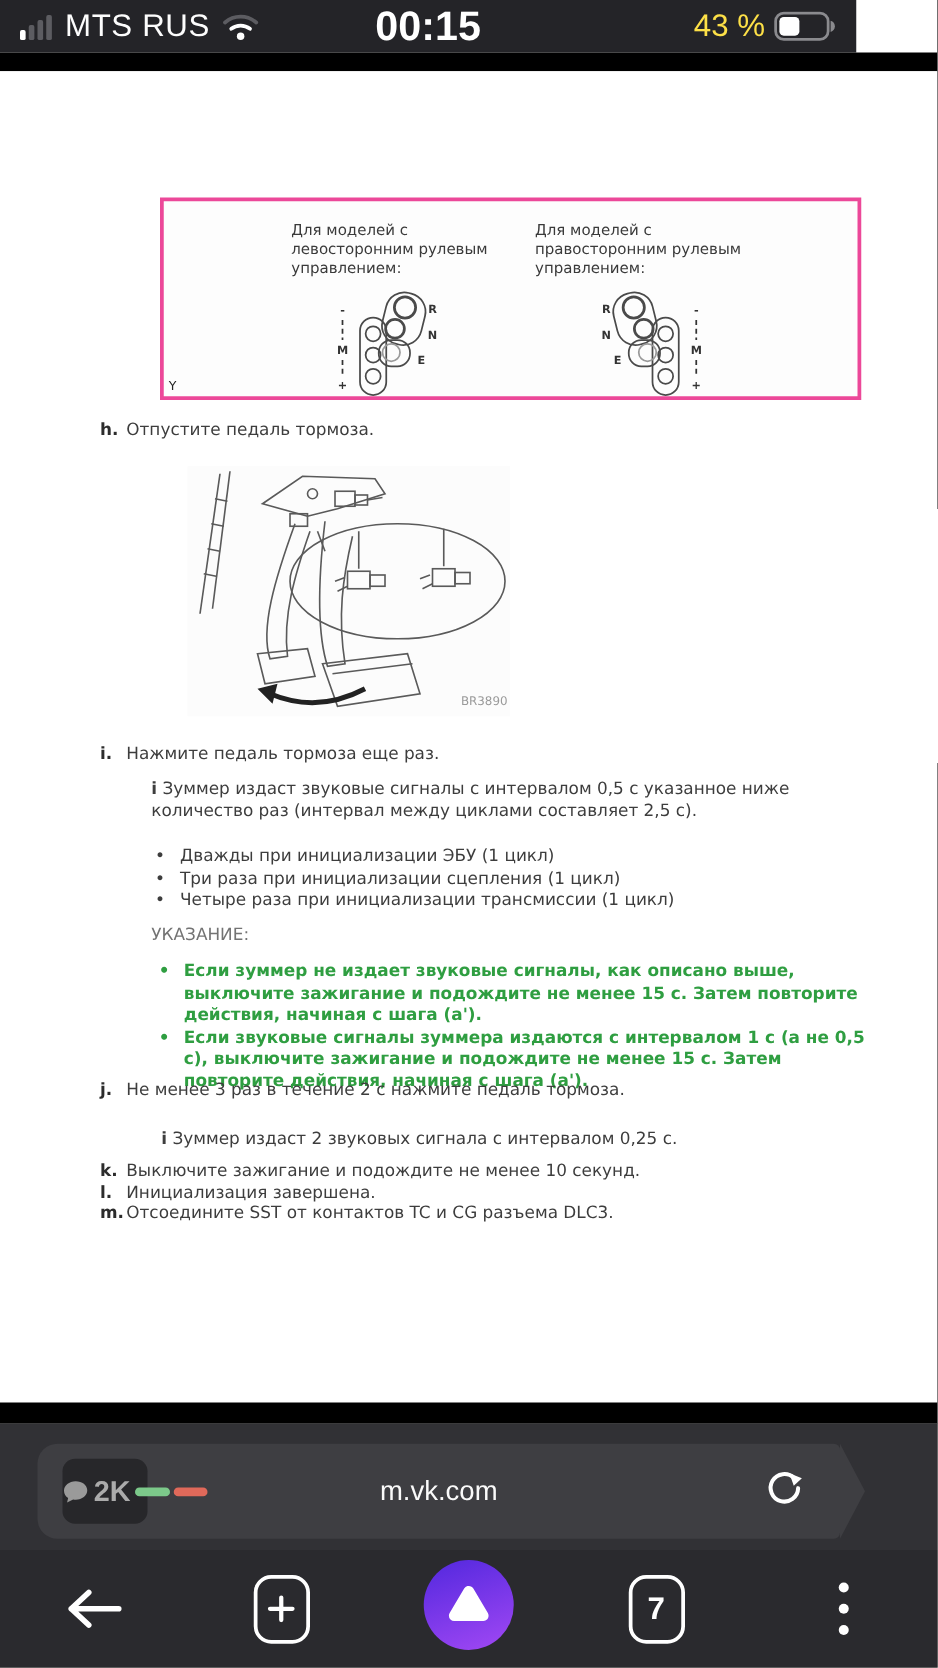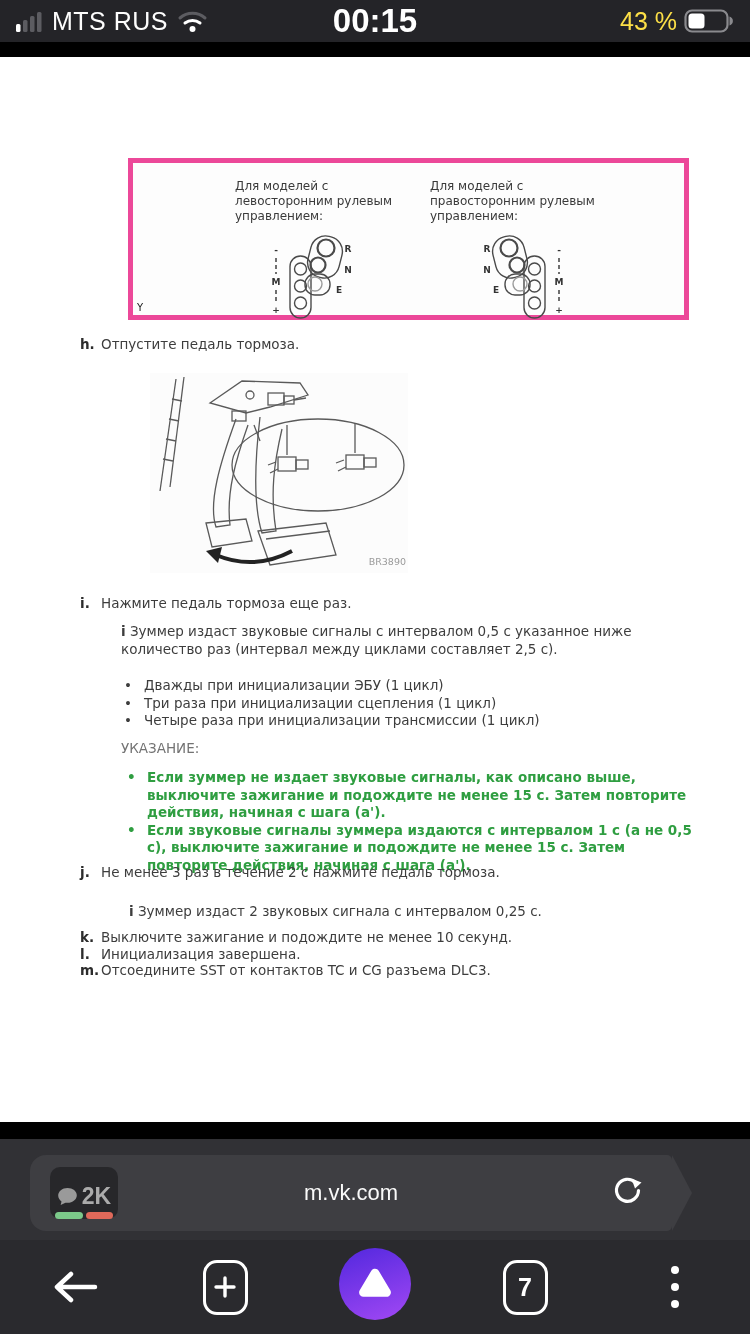--- a/index.html
+++ b/index.html
@@ -1,37 +1,37 @@
 <!DOCTYPE html>
 <html><head>
 <meta charset="utf-8">
 <style>
   html,body{margin:0;padding:0;background:#000;}
   .phone{position:relative;width:750px;height:1334px;background:#fff;overflow:hidden;
          font-family:"Liberation Sans",sans-serif;}
 
   
-  .status-bar{position:absolute;top:0;left:0;width:750px;height:42px;background:#242428;
+  .status-bar{position:absolute;top:0;left:0;width:685px;height:42px;background:#242428;
               display:flex;align-items:center;padding:0 16px;box-sizing:border-box;color:#fff;}
   .sb-left{display:flex;align-items:center;gap:9px;}
   .sb-carrier{font-size:25px;letter-spacing:.5px;color:#fdfdfd;}
   .sb-time{position:absolute;left:50%;transform:translateX(-50%);font-size:33px;font-weight:600;color:#fff;}
   .sb-right{margin-left:auto;display:flex;align-items:center;gap:7px;}
   .sb-batt-text{font-size:25px;color:#fde047;}
 
   
   .strip-top{position:absolute;top:42px;left:0;width:750px;height:15px;background:#000;}
   .strip-bottom{position:absolute;top:1122px;left:0;width:750px;height:17px;background:#000;}
 
   
   .content{position:absolute;top:57px;left:0;width:750px;height:1065px;background:#fff;
            color:#3d3d3d;font-family:"DejaVu Sans",sans-serif;font-size:13.5px;}
 
   .diagram-box{position:absolute;top:101px;left:128px;width:561px;height:162px;
-               border:5px solid #ec4899;box-sizing:border-box;background:#fdfdfd;}
+               border:3px solid #ec4899;box-sizing:border-box;background:#fdfdfd;}
   .dbox-col{position:absolute;top:16px;width:200px;}
   .dbox-col.left{left:102px;}
   .dbox-col.right{left:297px;}
   .dbox-label{font-size:12px;line-height:15px;color:#3a3a3a;width:190px;}
   .dbox-svg{margin-top:8px;}
   .dbox-col.left .dbox-svg{margin-left:28px;}
   .dbox-col.right .dbox-svg{margin-left:10px;}
   .corner-y{position:absolute;left:4px;bottom:2px;font-size:10px;color:#222;}
 
   .step{position:absolute;left:80px;display:flex;line-height:17px;}
@@ -54,22 +54,22 @@
   .bullets .b-row .btext{width:560px;}
 
   
   .chrome{position:absolute;top:1139px;left:0;width:750px;height:195px;background:#313135;}
   .url-bar{position:absolute;top:16px;left:30px;width:642px;height:76px;background:#3e3e42;
            border-radius:16px 5px 5px 16px;}
   .url-bar::after{content:"";position:absolute;right:-20px;top:0;width:0;height:0;
                   border-top:38px solid transparent;border-bottom:38px solid transparent;
                   border-left:20px solid #3e3e42;}
   .cmt-badge{position:absolute;left:20px;top:12px;width:68px;height:52px;background:#27272a;
-             border-radius:10px;display:flex;flex-direction:column;align-items:center;
-             justify-content:flex-end;gap:4px;}
+             border-radius:10px;display:flex;align-items:center;
+             justify-content:space-between;gap:4px;}
   .cmt-top{display:flex;align-items:center;gap:4px;}
   .cmt-count{font-size:23px;font-weight:600;color:#ababab;line-height:1;}
   .cmt-bars{display:flex;gap:3px;}
   .bar-green{width:28px;height:7px;border-radius:3.5px;background:#7cc98a;}
   .bar-red{width:27px;height:7px;border-radius:3.5px;background:#e0695a;}
   .url-text{position:absolute;left:0;right:0;top:0;bottom:0;display:flex;align-items:center;
             justify-content:center;font-size:22px;color:#fafafa;}
   .refresh-btn{position:absolute;right:26px;top:50%;transform:translateY(-50%);width:36px;height:36px;}
 
   .toolbar{position:absolute;left:0;top:101px;width:750px;height:94px;background:#2a2a2e;

